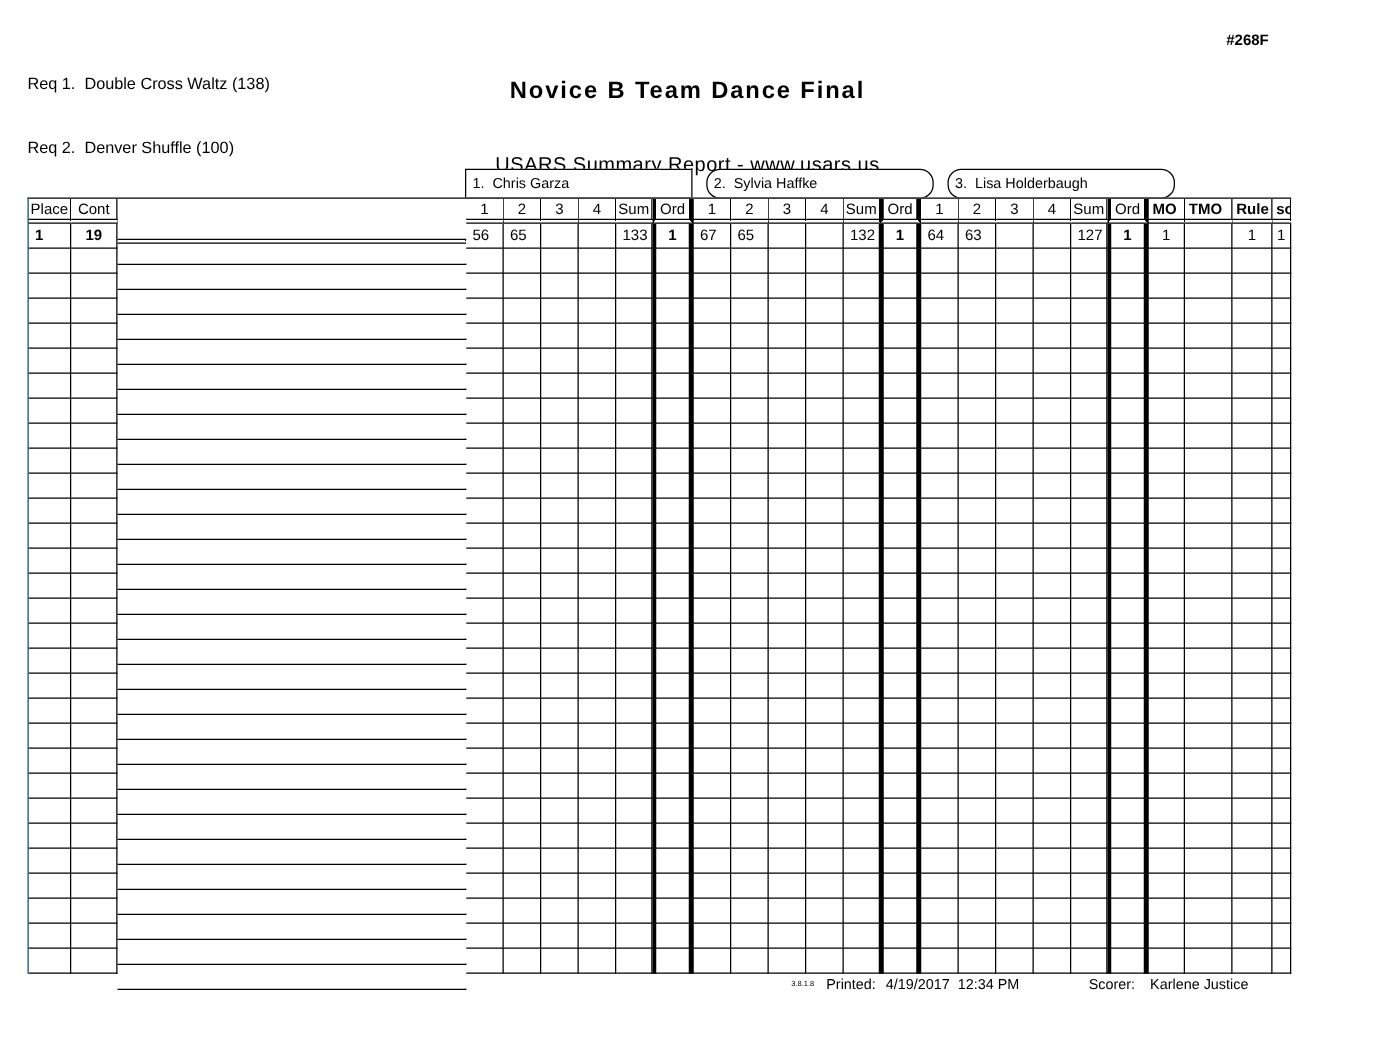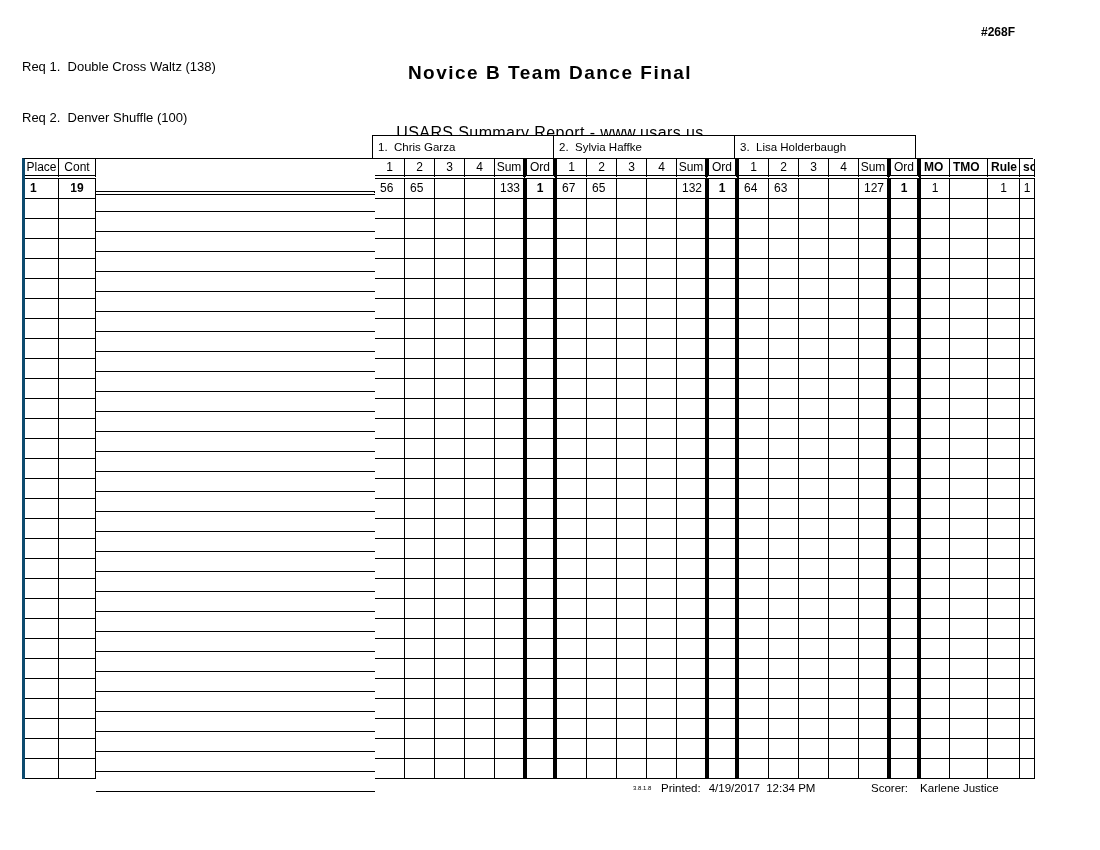--- a/index.html
+++ b/index.html
@@ -16,31 +16,31 @@
   
   .title-block { position:absolute; left:0; top:21px; width:1100px; text-align:center; white-space:pre; }
   .title-main   { font-size:17px; font-weight:bold; }
   .title-venue  { font-size:15px; margin-top:2px; }
   .title-event  { font-size:19px; font-weight:bold; letter-spacing:1.5px; margin-top:5px; }
   .title-report { font-size:16px; letter-spacing:.4px; margin-top:4px; }
 
   .event-number { position:absolute; left:981px; top:25px; font-size:12px; font-weight:bold; }
 
   
-  .judge-row { position:absolute; left:372px; top:135px; display:flex; }
+  .judge-row { position:absolute; left:372px; top:135px; display:flex;gap:12px; }
   .judge-box {
     width:182px; height:24px; border:1px solid #000; background:#fff;
     font-size:11.5px; line-height:22px; padding-left:5px; white-space:pre; overflow:hidden;
   }
-  .judge-box + .judge-box { margin-left:-1px; }
+  .judge-box + .judge-box { margin-left:-1px;border-radius:11px; }
 
   
   .grid {
     position:absolute; left:22px; top:158px; width:1011px;
-    border-top:1px solid #000; border-left:3px solid #0c4a6e;
+    border-top:1px solid #000; border-left:1px solid #0c4a6e;
     display:grid;
     grid-template-columns:34px 37px 279px repeat(3, 30px 30px 30px 30px 29px 33px) 29px 38px 32px 15px;
     grid-auto-rows:20px;
     background:#fff;
   }
   .g {
     border-right:1px solid #000; border-bottom:1px solid #000;
     display:flex; align-items:center; justify-content:center;
     font-size:12px; line-height:13px; overflow:hidden; white-space:nowrap;
   }

